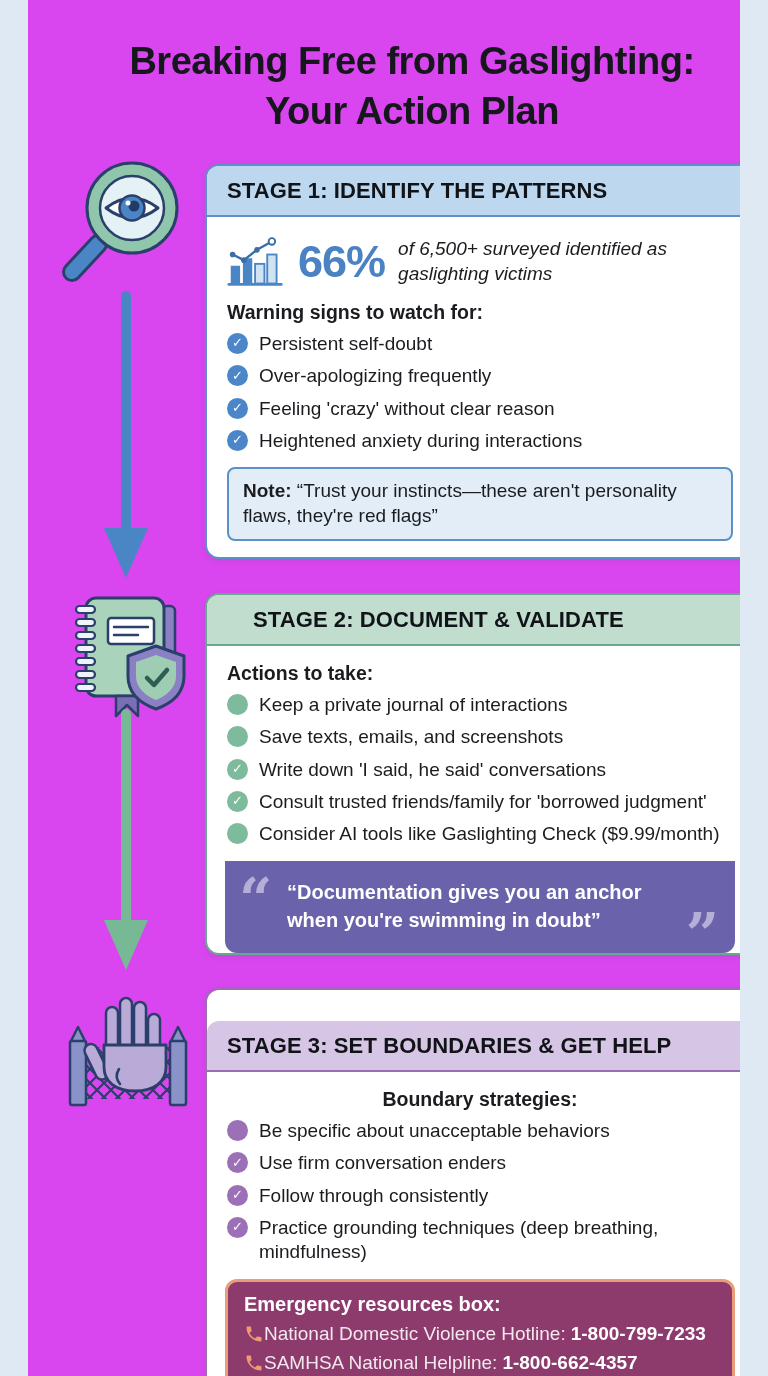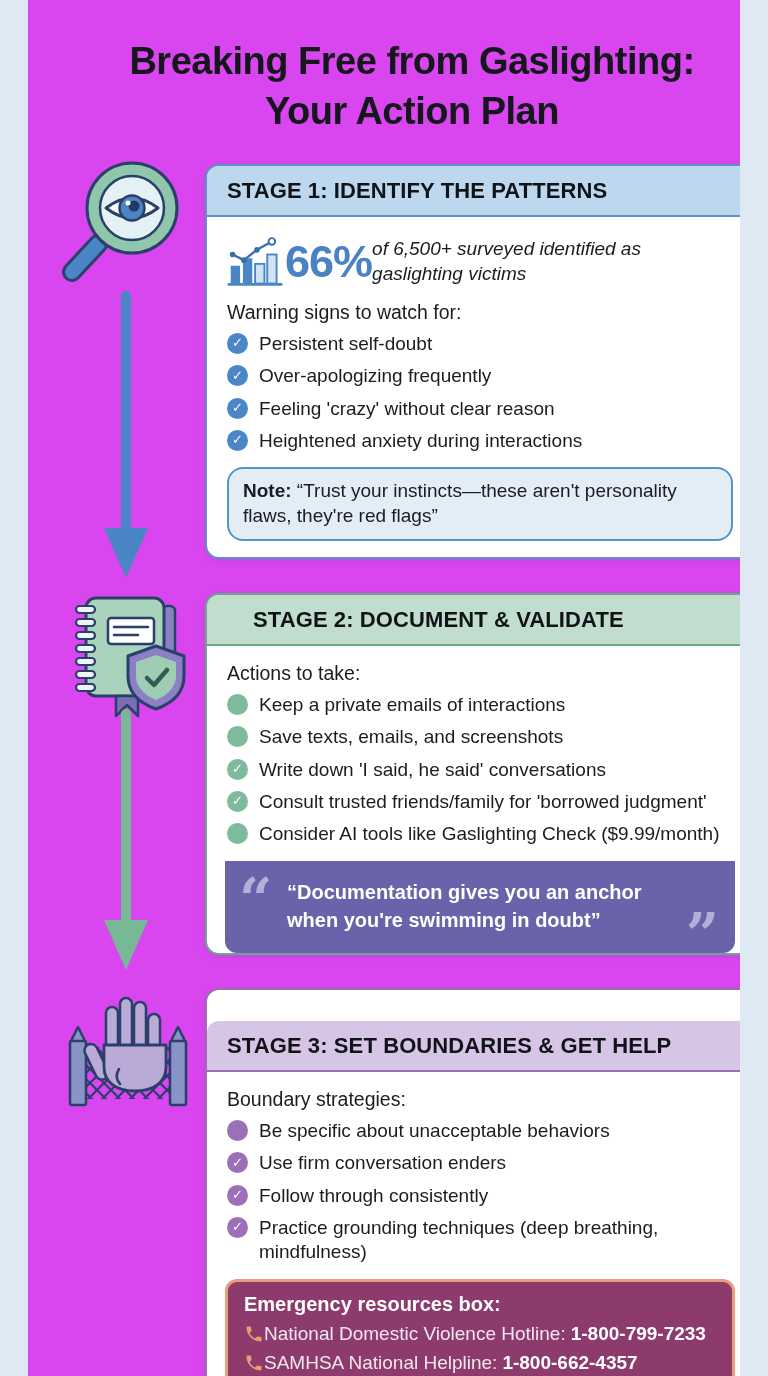--- a/index.html
+++ b/index.html
@@ -30,39 +30,39 @@
   .card-body { padding:12px 20px 16px; }
   .card.s1 { top:164px; border:2px solid #5d90c8; }
   .card.s1 .card-header { background:#bcd7ee; border-bottom:2px solid #5d90c8; }
   .card.s2 { top:593px; border:2px solid #67a98a; }
   .card.s2 .card-header { background:#c0ddcd; border-bottom:2px solid #67a98a;padding-left:46px; }
   .card.s2 .card-body { padding-bottom:2px; }
   .card.s3 { top:988px; border:2px solid #9a6db3; }
   .card.s3 .card-header { background:#d7c5e5; border-bottom:2px solid #9a6db3;margin-top:31px; }
   .card.s3 .card-body { padding-bottom:0; }
   
-  .stat-row { display:flex; align-items:center; margin:6px 0 2px; }
+  .stat-row { display:flex; align-items:center; gap:13px; margin:6px 0 2px; }
   .stat-value { font-size:45px; font-weight:700; color:#4a82c4; letter-spacing:-1px; }
   .stat-desc { font-size:19px; line-height:1.3; max-width:320px;font-style:italic; }
   
-  .list-heading { font-size:19.5px; font-weight:400; margin:12px 0 4px; }
+  .list-heading { font-size:19.5px; font-weight:700; margin:12px 0 4px; }
   .ilist { list-style:none; }
   .ilist li { display:flex; align-items:flex-start; gap:11px; margin:8px 0; font-size:19px; line-height:1.28; }
   .bullet {
     flex:0 0 auto; width:21px; height:21px; border-radius:50%; margin-top:1px;
     display:flex; align-items:center; justify-content:center;
     color:#fff; font-size:13px; font-weight:700;
   }
   .bullet.blue   { background:#4a86c8; }
   .bullet.green  { background:#7ebb9d; }
   .bullet.purple { background:#9b70b6; }
   
   .note-box {
     margin-top:14px; background:#e3edf8; border:2px solid #5d90c8;
-    border-radius:16px; padding:9px 14px 11px; font-size:19px; line-height:1.32;
+    border-radius:8px; padding:9px 14px 11px; font-size:19px; line-height:1.32;
   }
   .note-box b { font-weight:700; }
   
   .quote-bar {
     position:relative; margin:14px -2px -2px;
     background:#6a63ab; border-radius:0 0 12px 12px;
     padding:17px 60px 19px 62px; color:#ffffff;
     font-size:20px; font-weight:700; line-height:1.4;
   }
   .qmark {
@@ -195,21 +195,21 @@
     </div>
   </div>
 
   <div class="card s2">
     <div class="card-header">STAGE 2: DOCUMENT &amp; VALIDATE</div>
     <div class="card-body">
       <div class="list-heading" style="margin-top:4px;">Actions to take:</div>
       <ul class="ilist">
         <li>
           <span class="bullet green"></span>
-          <span>Keep a private emails of interactions</span>
+          <span>Keep a private journal of interactions</span>
         </li>
         <li>
           <span class="bullet green"></span>
           <span>Save texts, emails, and screenshots</span>
         </li>
         <li>
           <span class="bullet green">✓</span>
           <span>Write down 'I said, he said' conversations</span>
         </li>
         <li>
@@ -225,21 +225,21 @@
         <span class="qmark open">“</span>
         <span>“Documentation gives you an anchor when you're swimming in doubt”</span>
         <span class="qmark close">”</span>
       </div>
     </div>
   </div>
 
   <div class="card s3">
     <div class="card-header">STAGE 3: SET BOUNDARIES &amp; GET HELP</div>
     <div class="card-body">
-      <div class="list-heading" style="margin-top:4px;">Boundary strategies:</div>
+      <div class="list-heading" style="margin-top:4px;text-align:center;">Boundary strategies:</div>
       <ul class="ilist">
         <li>
           <span class="bullet purple"></span>
           <span>Be specific about unacceptable behaviors</span>
         </li>
         <li>
           <span class="bullet purple">✓</span>
           <span>Use firm conversation enders</span>
         </li>
         <li>

